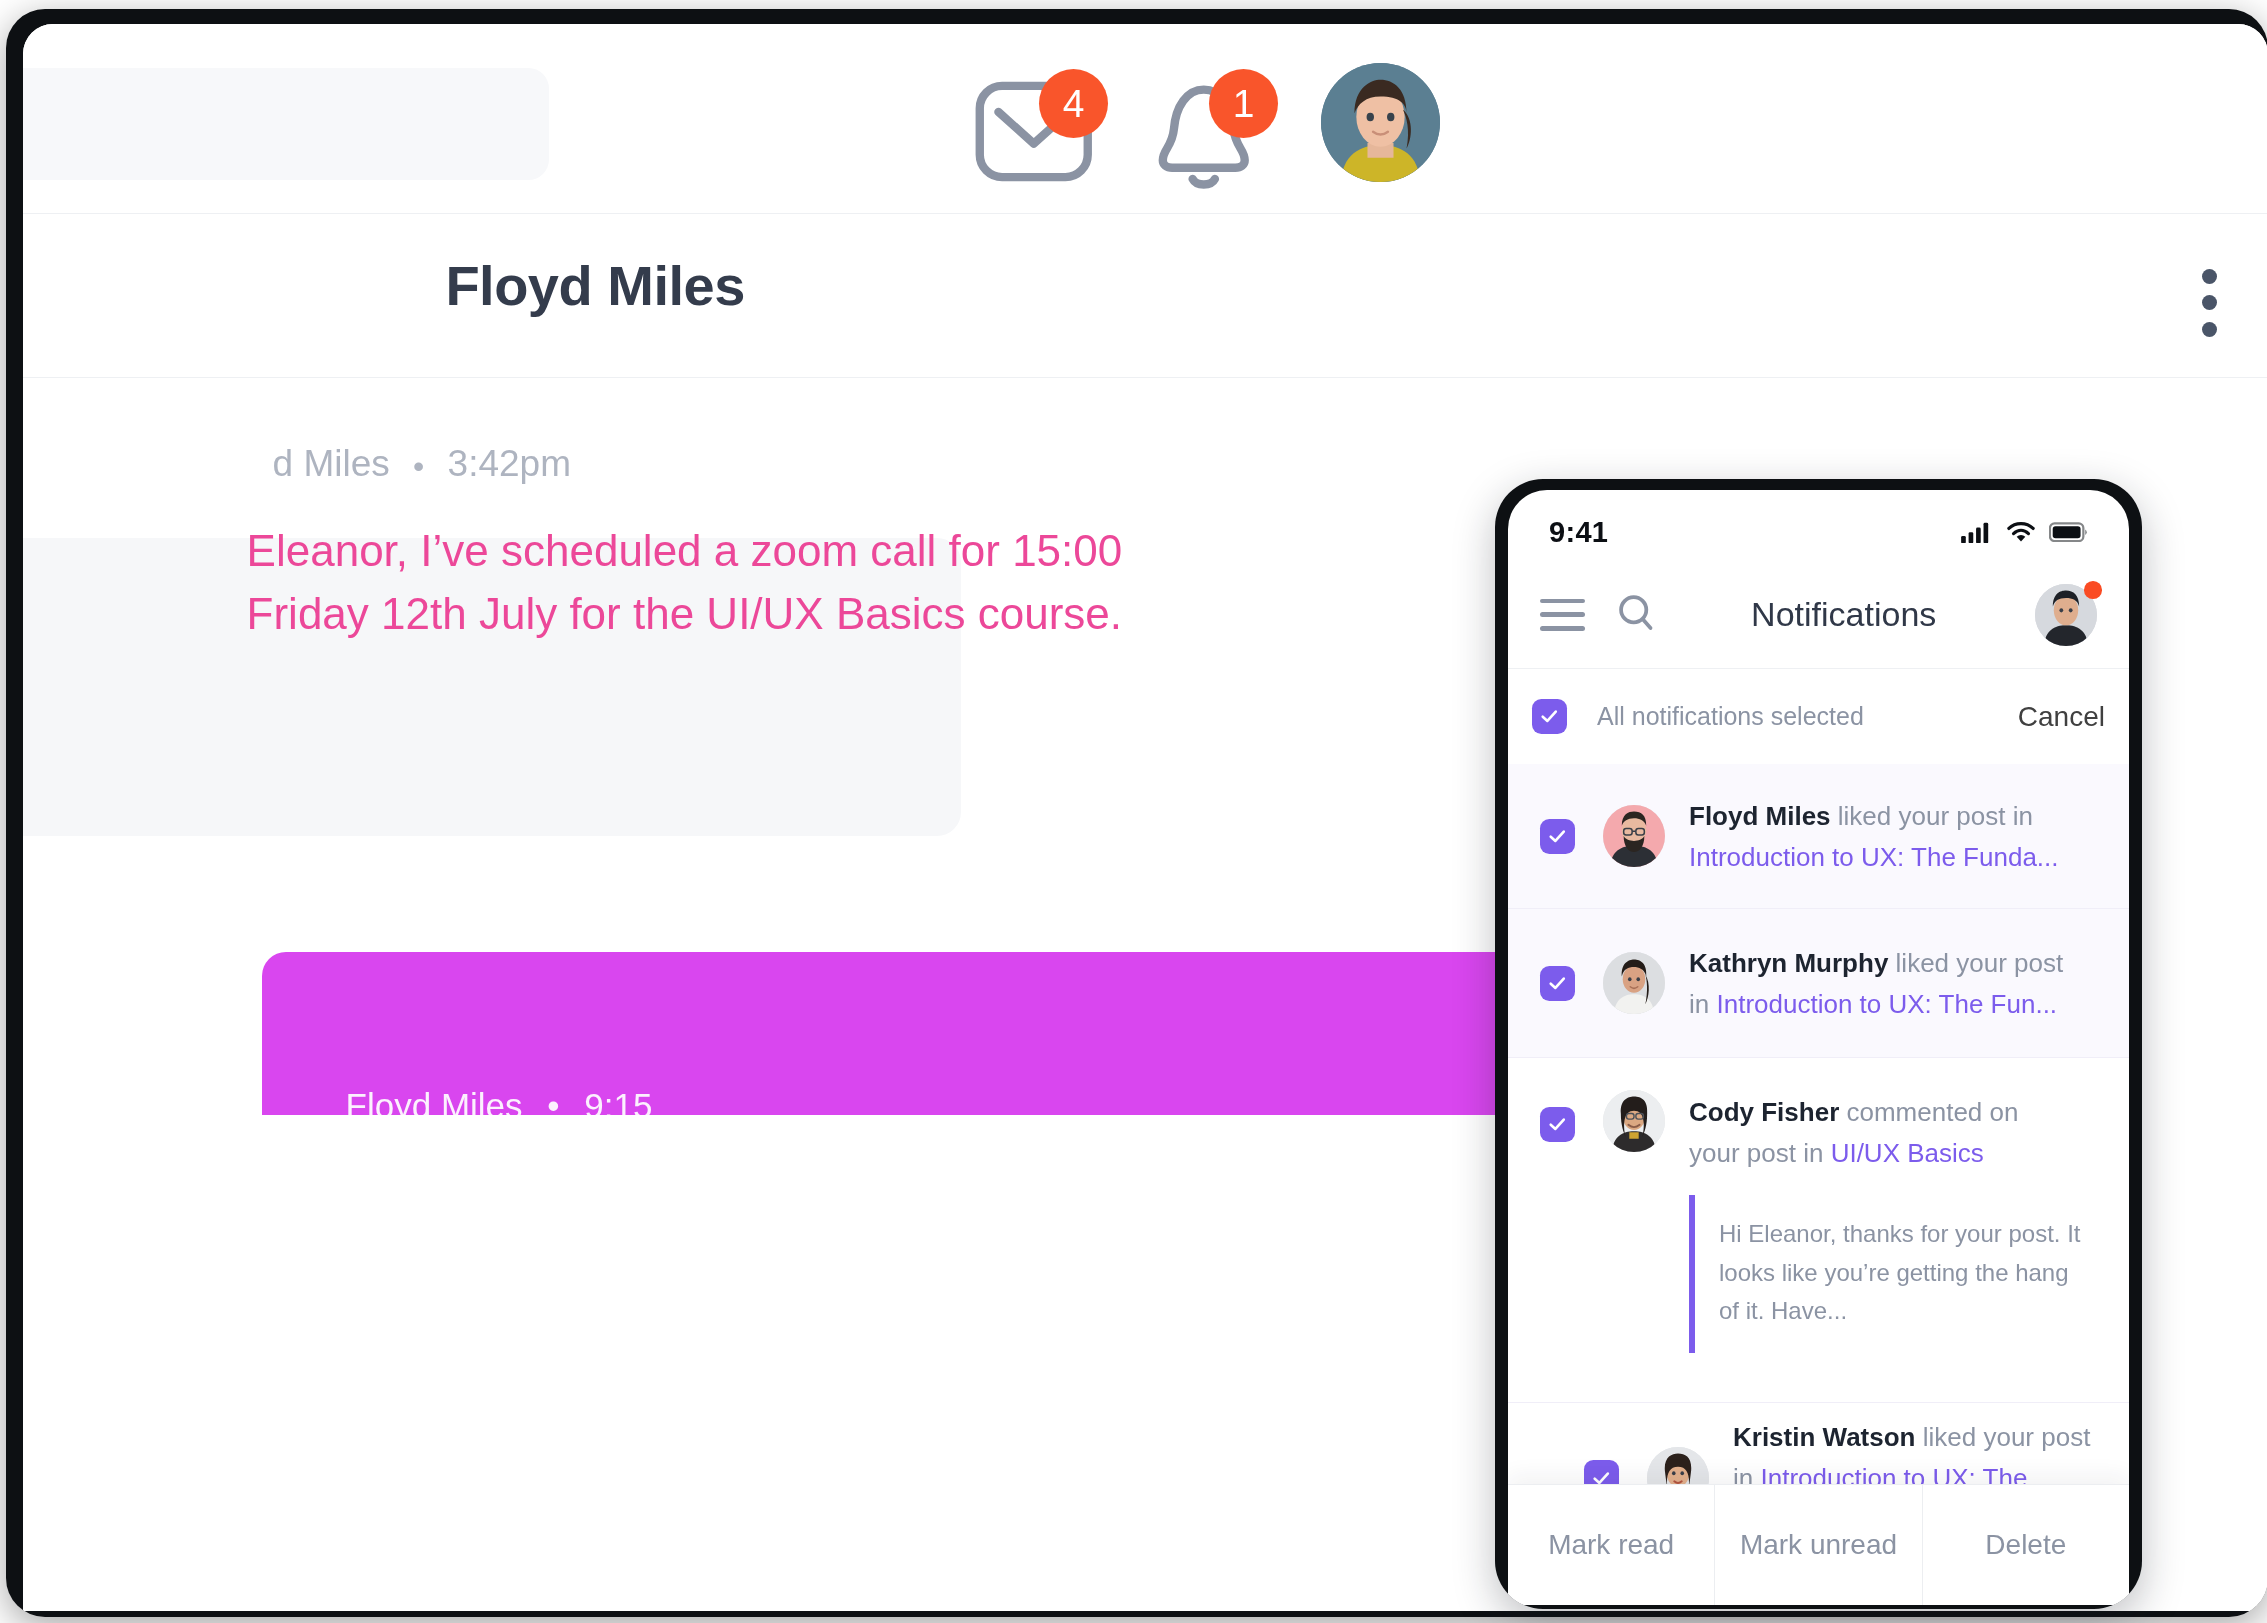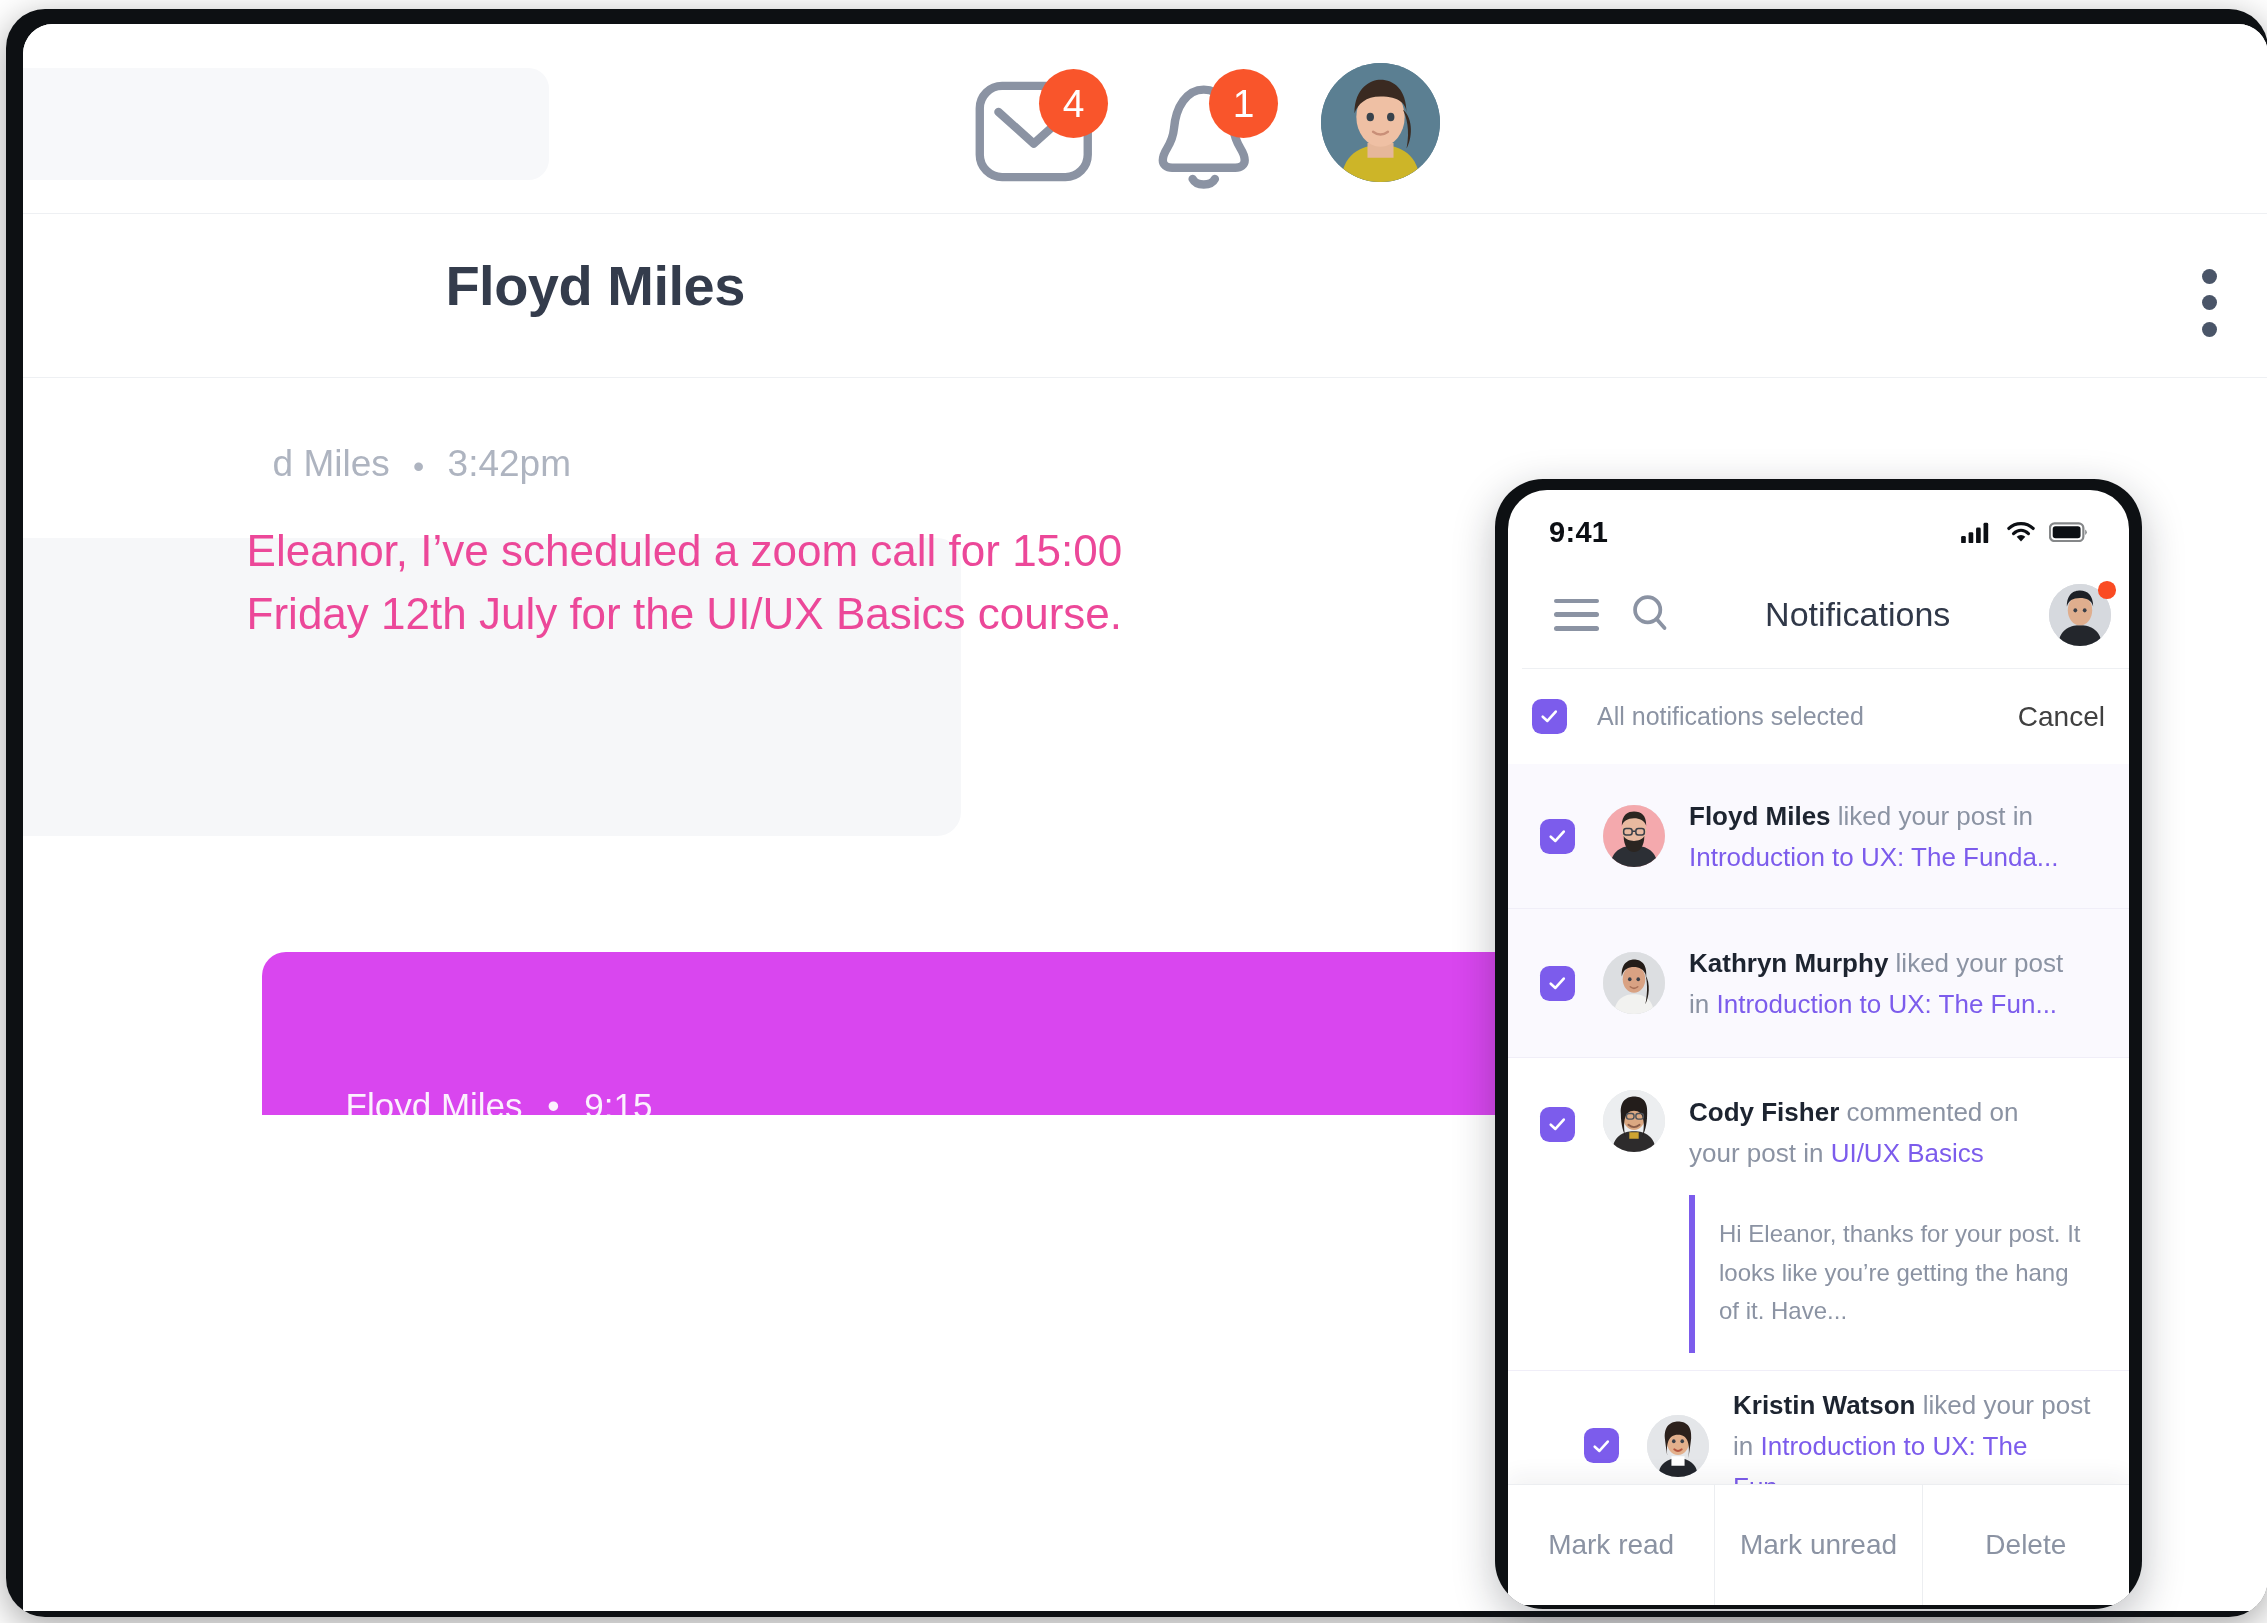--- a/index.html
+++ b/index.html
@@ -154,21 +154,21 @@
   #status-bar {
     position: absolute; left: 0; top: 0; width: 100%; height: 71px;
     display: flex; align-items: center; justify-content: space-between;
     padding: 13px 41px 0 41px;
     gap: 13px;
   }
   #status-time { font-size: 29px; font-weight: bold; color: #0c0f14; letter-spacing: 0.3px; }
   #status-icons { display: flex; align-items: center; gap: 13px; }
 
   #phone-header {
-    position: absolute; left: 14px; top: 71px; width: 100%; height: 108px;
+    position: absolute; left: 0; top: 71px; width: 100%; height: 108px;
     display: flex; align-items: center;
     border-bottom: 1.4px solid #eef0f3;
     padding: 0 32px;
   }
   #hamburger-icon { width: 45px; height: 32px; display:flex; flex-direction: column; justify-content: space-between; cursor:pointer; }
   #hamburger-icon i { display:block; height: 4.7px; border-radius: 2.8px; background: #8b93a3; }
   #phone-search-icon { margin-left: 30px; cursor: pointer; }
   #phone-title {
     flex: 1; text-align: center;
     font-size: 34px; color: #303848; margin-left: -5.6px;
@@ -225,21 +225,21 @@
     margin-top: 20.5px; margin-bottom: 5.6px;
     border-left: 6.5px solid #7c5cec;
     background: #ffffff;
     padding: 20.5px 9.3px 22.4px 24px;
   }
   .quote p { font-size: 24px; line-height: 1.6; color: #8b93a3; }
 
   
   #row-0 { height: 145px; align-items: center; }
   #row-1 { height: 149px; align-items: center; }
-  #row-2 { padding-top: 32px; padding-bottom: 12px; }
+  #row-2 { padding-top: 32px; padding-bottom: 44px; }
   #row-3 { height: 149px; align-items: center; border-bottom: none; margin-left: 44px; }
 
   
   #action-bar {
     position: absolute; left: 0; bottom: 0; width: 100%; height: 121px;
     background: #ffffff;
     display: flex; align-items: center;
     border-top: 1.4px solid #eceef1;
     box-shadow: 0 -9.3px 20.5px rgba(30,34,48,0.055);
   }

